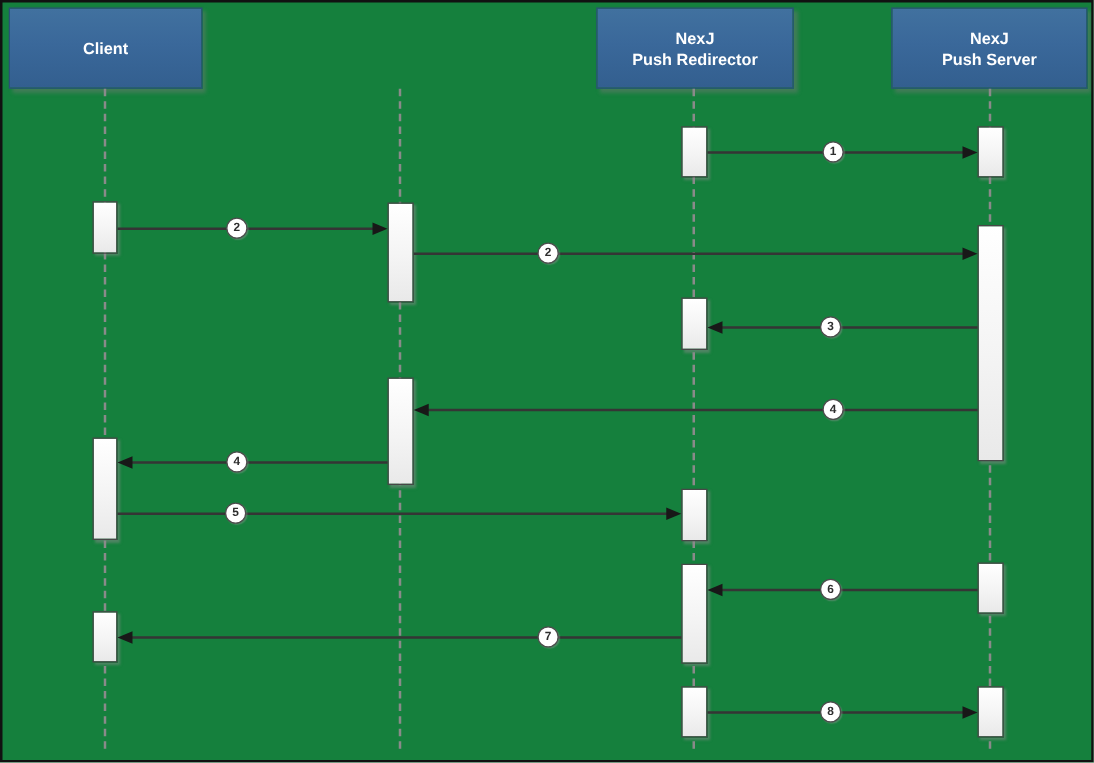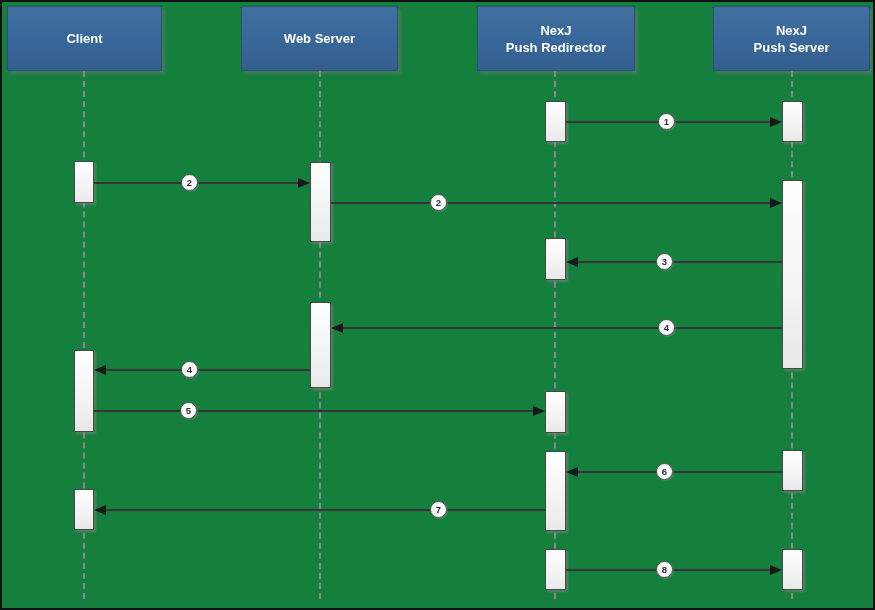--- a/index.html
+++ b/index.html
@@ -43,21 +43,20 @@
     display:flex;align-items:center;justify-content:center;
     font-size:9.5px;font-weight:bold;color:#2e2e2e;
     box-shadow:1px 1px 1px rgba(150,150,150,.4);
   }
 </style>
 </head>
 <body>
 
 <div class="frame">
   <div class="actor actor-client">Client</div>
-  <div class="actor actor-web">Web Server</div>
   <div class="actor actor-redirector">NexJ
 Push Redirector</div>
   <div class="actor actor-push">NexJ
 Push Server</div>
 
   <div id="lifelines">
       <div class="lifeline" style="left: 81px; top: 69px; height: 528px;"></div>
       <div class="lifeline" style="left: 317px; top: 69px; height: 528px;"></div>
       <div class="lifeline" style="left: 552px; top: 69px; height: 528px;"></div>
       <div class="lifeline" style="left: 789px; top: 69px; height: 528px;"></div>

